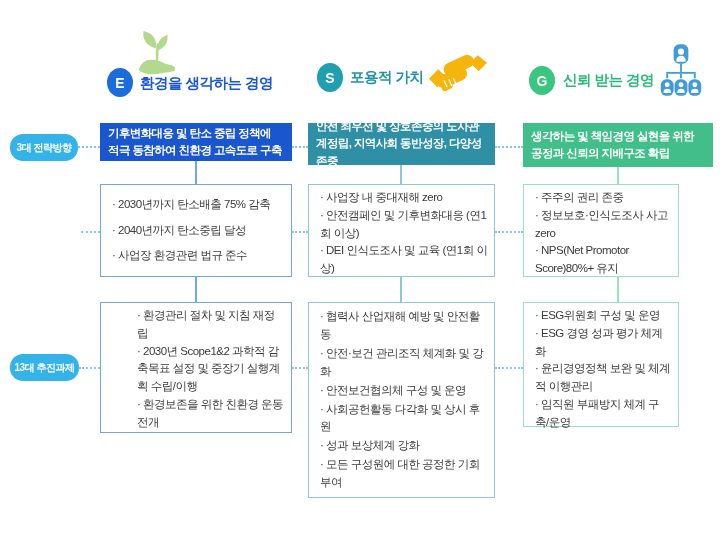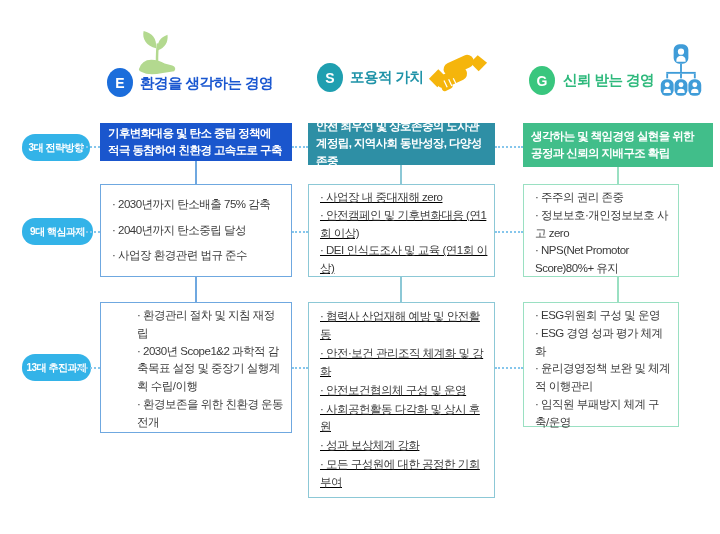--- a/index.html
+++ b/index.html
@@ -20,21 +20,20 @@
   }
   .title-e{color:#1a57d0;left:140px;top:74px;}
   .title-s{color:#1f93a8;left:350px;top:68px;}
   .title-g{color:#2eb97c;left:563px;top:71px;}
   .hdr-icon{position:absolute;}
   
   .pill{
     position:absolute;background:#33b3e8;color:#fff;font-weight:bold;font-size:10px;
     letter-spacing:-0.5px;border-radius:13px;display:flex;align-items:center;justify-content:center;
     white-space:nowrap;
-    margin-left:12px;
   }
   .pill1{left:10px;top:134px;width:68px;height:27px;}
   .pill2{left:10px;top:218px;width:71px;height:27px;}
   .pill3{left:10px;top:354px;width:69px;height:27px;}
   
   .h-dot{position:absolute;height:0;border-top:2px dotted #85c6ec;}
   .v-line{position:absolute;width:2px;}
   .v1{background:#6fa8e0;}
   .v2{background:#8cc8d6;}
   .v3{background:#9ae0c2;}
@@ -50,21 +49,21 @@
   .panel{
     position:absolute;background:#ffffff;box-sizing:border-box;
     display:flex;flex-direction:column;justify-content:space-evenly;
     padding:4px 6px 4px 11px;
   }
   .b1{border:1.5px solid #6fa8e0;}
   .b2{border:1.5px solid #8cc8d6;}
   .b3{border:1.5px solid #9ae0c2;}
   .mid{top:184px;height:93px;}
   .p-c1{left:100px;width:192px;}
-  .p-c2{left:308px;width:187px;text-decoration:underline;}
+  .p-c2{left:308px;width:187px;}
   .p-c3{left:523px;width:156px;}
   .bot{top:302px;}
   .bot1{height:131px;padding-left:36px;}
   .bot2{height:196px;}
   .bot3{height:125px;}
   .item{
     font-size:11.5px;color:#3a3a3a;letter-spacing:-0.5px;line-height:1.55;
   }
 </style>
 </head>
@@ -118,21 +117,20 @@
       <circle cx="10" cy="44" r="2.7"></circle>
         <path d="M6 52 a4 3.6 0 0 1 8 0 v1 h-8 z"></path>
       <circle cx="25" cy="44" r="2.7"></circle>
         <path d="M21 52 a4 3.6 0 0 1 8 0 v1 h-8 z"></path>
       <circle cx="40" cy="44" r="2.7"></circle>
         <path d="M36 52 a4 3.6 0 0 1 8 0 v1 h-8 z"></path>
     </g>
   </svg>
 
   <div class="pill pill1">3대 전략방향</div>
-  <div class="pill pill2">9대 핵심과제</div>
   <div class="pill pill3">13대 추진과제</div>
 
   <div class="h-dot" style="left:78px;top:146px;width:22px;"></div>
   <div class="h-dot" style="left:292px;top:146px;width:16px;"></div>
   <div class="h-dot" style="left:495px;top:146px;width:28px;"></div>
 
   <div class="h-dot" style="left:81px;top:231px;width:19px;"></div>
   <div class="h-dot" style="left:292px;top:231px;width:16px;"></div>
   <div class="h-dot" style="left:495px;top:231px;width:28px;"></div>
 
@@ -162,21 +160,21 @@
     <div class="item">· 2040년까지 탄소중립 달성</div>
     <div class="item">· 사업장 환경관련 법규 준수</div>
   </div>
   <div class="panel mid p-c2 b2">
     <div class="item">· 사업장 내 중대재해 zero</div>
     <div class="item">· 안전캠페인 및 기후변화대응 (연1회 이상)</div>
     <div class="item">· DEI 인식도조사 및 교육 (연1회 이상)</div>
   </div>
   <div class="panel mid p-c3 b3">
     <div class="item">· 주주의 권리 존중</div>
-    <div class="item">· 정보보호·개인정보보호 사고 zero</div>
+    <div class="item">· 정보보호·인식도조사 사고 zero</div>
     <div class="item">· NPS(Net Promotor Score)80%+ 유지</div>
   </div>
 
   <div class="panel bot bot1 p-c1 b1">
     <div class="item">· 환경관리 절차 및 지침 재정립</div>
     <div class="item">· 2030년 Scope1&amp;2 과학적 감축목표 설정 및 중장기 실행계획 수립/이행</div>
     <div class="item">· 환경보존을 위한 친환경 운동 전개</div>
   </div>
   <div class="panel bot bot2 p-c2 b2">
     <div class="item">· 협력사 산업재해 예방 및 안전활동</div>

